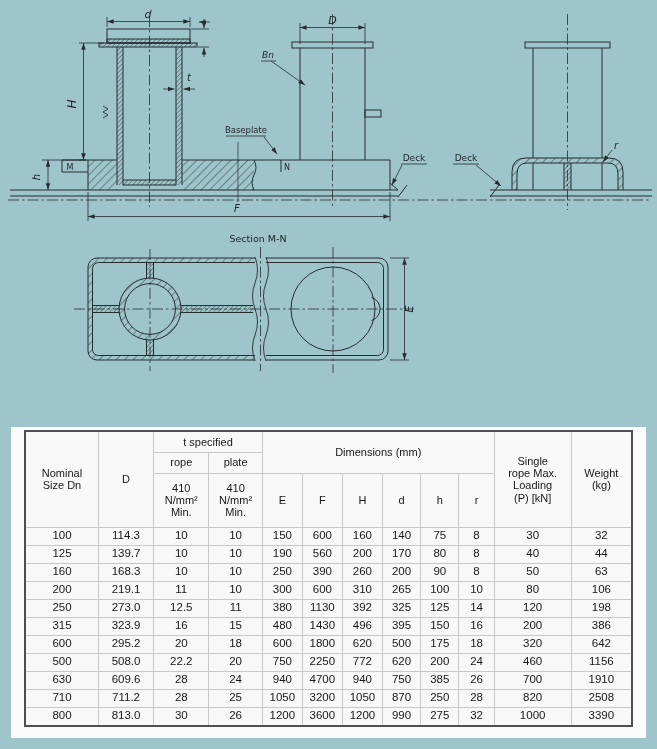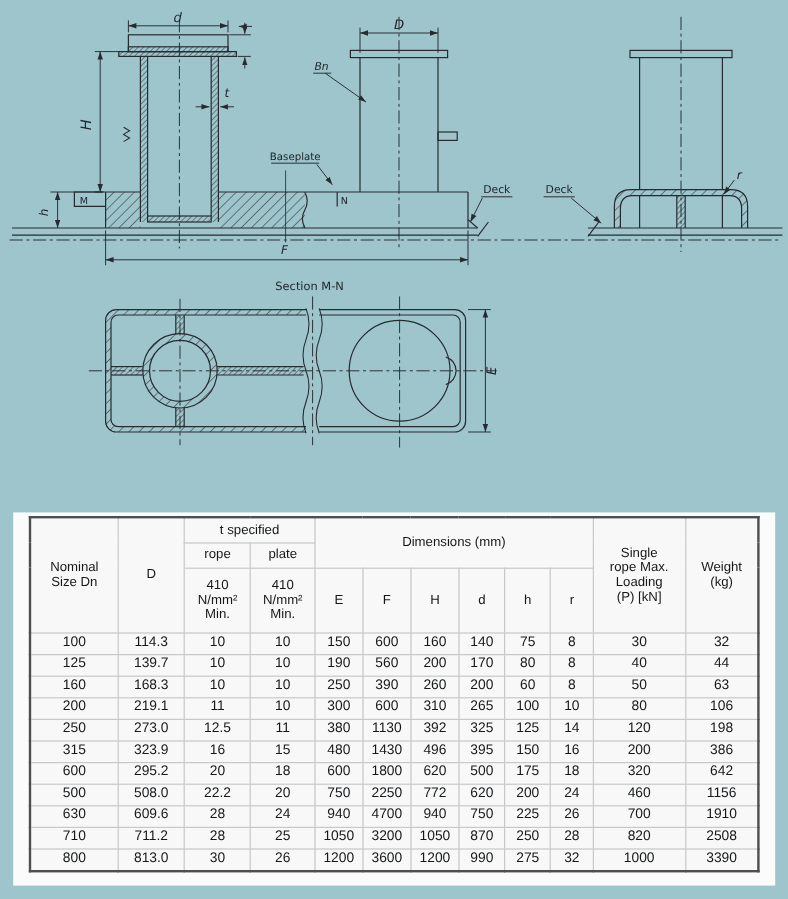--- a/index.html
+++ b/index.html
@@ -298,21 +298,21 @@
           </tr>
           <tr>
             <td>160</td>
             <td>168.3</td>
             <td>10</td>
             <td>10</td>
             <td>250</td>
             <td>390</td>
             <td>260</td>
             <td>200</td>
-            <td>60</td>
+            <td>90</td>
             <td>8</td>
             <td>50</td>
             <td>63</td>
           </tr>
           <tr>
             <td>200</td>
             <td>219.1</td>
             <td>11</td>
             <td>10</td>
             <td>300</td>
@@ -382,21 +382,21 @@
           </tr>
           <tr>
             <td>630</td>
             <td>609.6</td>
             <td>28</td>
             <td>24</td>
             <td>940</td>
             <td>4700</td>
             <td>940</td>
             <td>750</td>
-            <td>225</td>
+            <td>385</td>
             <td>26</td>
             <td>700</td>
             <td>1910</td>
           </tr>
           <tr>
             <td>710</td>
             <td>711.2</td>
             <td>28</td>
             <td>25</td>
             <td>1050</td>

